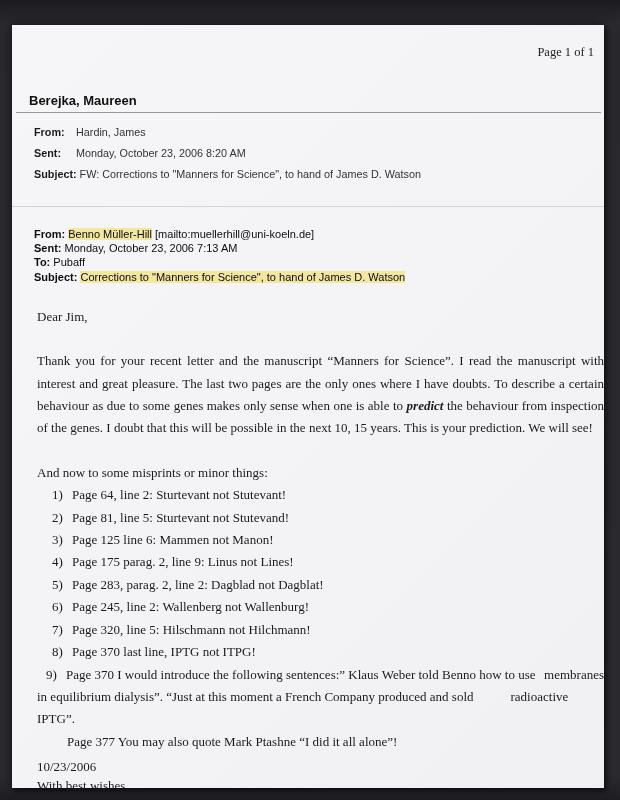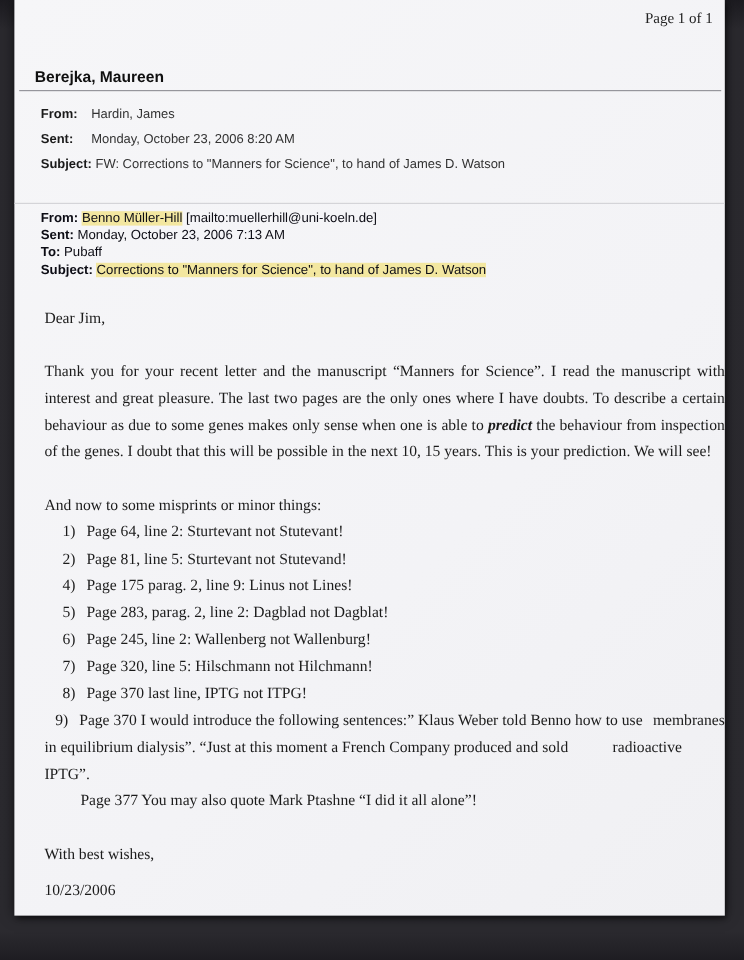--- a/index.html
+++ b/index.html
@@ -5,26 +5,26 @@
   html, body { margin: 0; padding: 0; }
   body {
     width: 620px; height: 800px;
     background: linear-gradient(180deg, #1c1b20 0%, #2a292e 3%, #2b2a2f 97%, #1e1d22 100%);
     font-family: "Liberation Sans", sans-serif;
     position: relative;
     overflow: hidden;
   }
   .paper {
     position: absolute;
-    left: 12px; top: 0;
+    left: 12px; top: 25px;
     width: 592px; height: 763px;
     background: linear-gradient(135deg, #f6f6f8 0%, #f3f3f6 60%, #f0f0f3 100%);
     box-shadow: 0 0 10px rgba(0,0,0,0.55), 2px 3px 4px rgba(0,0,0,0.45);
     box-sizing: border-box;
-    padding-top: 8px;
+    padding-top: 20px;
     color: #1c1c1c;
   }
   .page-num {
     text-align: right;
     padding-right: 10px;
     font-family: "Liberation Serif", serif;
     font-size: 12.5px;
     color: #222;
   }
   .title-row {
@@ -46,21 +46,21 @@
     min-width: 39px;
     font-weight: bold;
     color: #1a1a1a;
   }
   .divider2 {
     margin-top: 21px;
     border-top: 1px solid #d4d4d8;
     height: 0;
   }
   .hdr2 {
-    margin: 5px 0 0 22px;
+    margin: 20px 0 0 22px;
     font-size: 11px;
     line-height: 14.2px;
     color: #0c0c14;
   }
   .hdr2-label { font-weight: bold; }
   .hl { background: #f3e7a0; }
   .letter {
     margin: 22px 6px 0 25px;
     width: 567px;
     font-family: "Liberation Serif", serif;
@@ -112,20 +112,21 @@
 
   <div class="letter">
     <div>Dear Jim,</div>
 
     <div class="para"><span>Thank you for your recent letter and the manuscript “Manners for Science”. I read the manuscript with interest and great pleasure. The last two pages are the only ones where I have doubts. To describe a certain behaviour as due to some genes makes only sense when one is able to </span><span class="it">predict</span><span> the behaviour from inspection of the genes. I doubt that this will be possible in the next 10, 15 years. This is your prediction. We will see!</span></div>
 
     <div class="intro">And now to some misprints or minor things:</div>
 
     <div><span class="mnum">1)</span><span>Page 64, line 2: Sturtevant not Stutevant!</span></div>
     <div><span class="mnum">2)</span><span>Page 81, line 5: Sturtevant not Stutevand!</span></div>
+    <div><span class="mnum">3)</span><span>Page 125 line 6: Mammen not Manon!</span></div>
     <div><span class="mnum">4)</span><span>Page 175 parag. 2, line 9: Linus not Lines!</span></div>
     <div><span class="mnum">5)</span><span>Page 283, parag. 2, line 2: Dagblad not Dagblat!</span></div>
     <div><span class="mnum">6)</span><span>Page 245, line 2: Wallenberg not Wallenburg!</span></div>
     <div><span class="mnum">7)</span><span>Page 320, line 5: Hilschmann not Hilchmann!</span></div>
     <div><span class="mnum">8)</span><span>Page 370 last line, IPTG not ITPG!</span></div>
 
     <div class="l9">
         <span class="l9num">9)</span>
         <span>Page 370 I would introduce the following sentences:” Klaus Weber told Benno how to use</span>
         <span class="l9tail">membranes</span>

